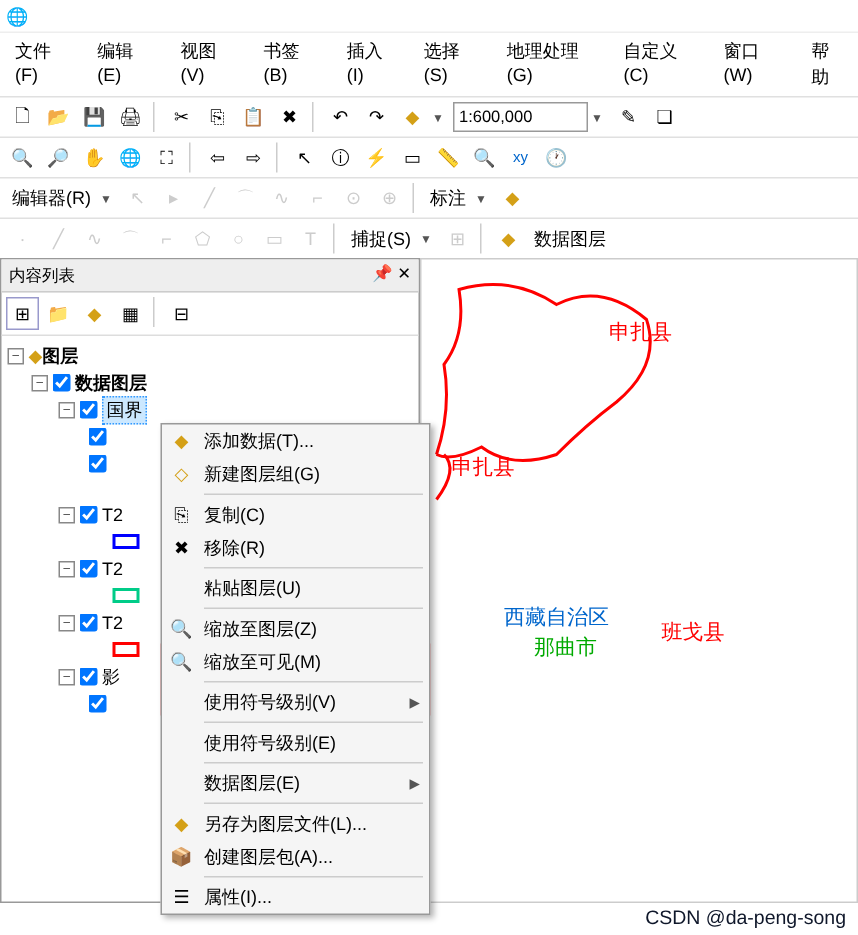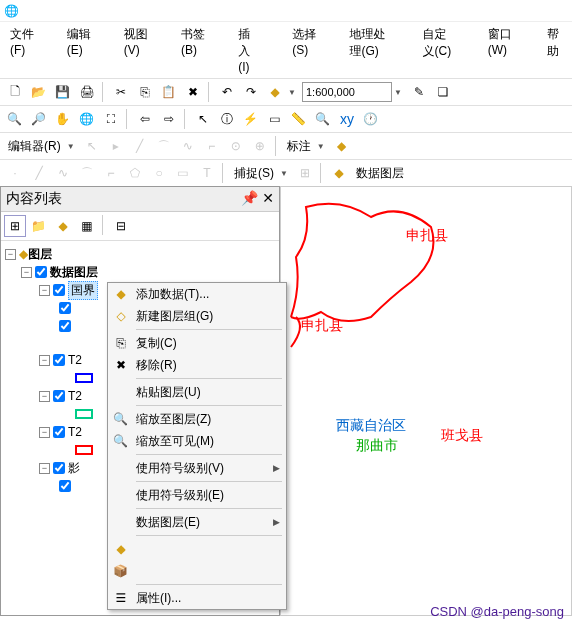--- a/index.html
+++ b/index.html
@@ -1,45 +1,45 @@
 <!DOCTYPE html>
 <html><head>
 <meta charset="utf-8">
 <style>
 * { box-sizing: border-box; margin: 0; padding: 0; font-family: "Microsoft YaHei", sans-serif; }
 body { width: 572px; height: 623px; background: #fff; font-size: 12px; overflow: hidden; position: relative; }
 .titlebar { height: 22px; display: flex; align-items: center; padding: 2px 4px; background: #fff; border-bottom: 1px solid #eee; }
 .titlebar .icon { margin-right: 4px; }
-.menubar { display: flex; gap: 20px; padding: 2px 4px; }
+.menubar { display: flex; gap: 8px; padding: 2px 4px; }
 .menubar span { padding: 2px 6px; cursor: default; }
 .toolbar { display: flex; align-items: center; gap: 2px; padding: 2px 4px; flex-wrap: wrap; border-top: 1px solid #e0e0e0; }
 .tbtn { width: 22px; height: 22px; display: inline-flex; align-items: center; justify-content: center; border: 1px solid transparent; }
 .sep { width: 4px; height: 20px; border-left: 1px solid #ccc; margin: 0 2px; }
 .scale { width: 90px; height: 20px; border: 1px solid #999; padding: 1px 3px; font-size: 11px; }
 .drop { width: 12px; font-size: 8px; color: #555; }
 .workspace { display: flex; height: 430px; position: relative; }
 .toc { width: 280px; border: 1px solid #999; display: flex; flex-direction: column; background: #fff; }
-.toc-title { background: #eee; padding: 3px 5px; display: flex; justify-content: space-between; border-bottom: 1px solid #ccc; font-size: 14px; }
+.toc-title { background: #eee; padding: 3px 5px; display: flex; justify-content: space-between; border-bottom: 1px solid #ccc; font-size: 11px; }
 .toc-tools { padding: 3px; border-bottom: 1px solid #ddd; display: flex; gap: 2px; }
 .tree { padding: 4px 2px; font-size: 12px; }
 .tree-row { display: flex; align-items: center; height: 18px; white-space: nowrap; }
 .exp { width: 11px; height: 11px; border: 1px solid #888; font-size: 9px; line-height: 9px; text-align: center; margin-right: 3px; color: #555; }
 .chk { width: 12px; height: 12px; margin-right: 3px; }
 .sel { background: #cce8ff; border: 1px dotted #3399ff; padding: 0 2px; }
 .sym { width: 18px; height: 10px; border: 2px solid; margin-left: 4px; }
 .map { flex: 1; position: relative; border: 1px solid #ccc; }
 .label { position: absolute; font-size: 14px; font-family: SimSun, serif; }
 .ctx-menu { position: absolute; left: 107px; top: 282px; width: 180px; background: #f5f5f5; border: 1px solid #999; box-shadow: 2px 2px 4px rgba(0,0,0,0.3); z-index: 100; }
 .ctx-item { display: flex; align-items: center; height: 22px; padding: 0 6px 0 28px; position: relative; }
 .ctx-item.disabled { color: #aaa; }
 .ctx-icon { position: absolute; left: 4px; width: 18px; text-align: center; }
 .ctx-sep { height: 1px; background: #ccc; margin: 2px 4px 2px 28px; }
 .ctx-arrow { margin-left: auto; font-size: 9px; color: #555; }
 .hl-box { position: absolute; border: 2px solid red; pointer-events: none; }
-.watermark { position: absolute; right: 8px; bottom: 4px; color: #4c1d95; font-size: 13px; }
+.watermark { position: absolute; right: 8px; bottom: 4px; color: #0f172a; font-size: 13px; }
 svg.boundary { position: absolute; top: 0; left: 0; }
 </style>
 </head>
 <body>
 
 <div class="titlebar">
   <span class="icon">🌐</span>
 </div>
 
 <div class="menubar">
@@ -85,21 +85,21 @@
   <span class="sep"></span>
   <span class="tbtn">⇦</span>
   <span class="tbtn">⇨</span>
   <span class="sep"></span>
   <span class="tbtn">↖</span>
   <span class="tbtn">ⓘ</span>
   <span class="tbtn">⚡</span>
   <span class="tbtn">▭</span>
   <span class="tbtn">📏</span>
   <span class="tbtn">🔍</span>
-  <span class="tbtn" style="color:#06c;font-size:14px">xy</span>
+  <span class="tbtn" style="color:#06c;font-size:10px">xy</span>
   <span class="tbtn">🕐</span>
 </div>
 
 <div class="toolbar">
   <span style="padding:2px 4px">编辑器(R)</span>
   <span class="drop">▼</span>
   <span class="tbtn" style="color:#ccc">↖</span>
   <span class="tbtn" style="color:#ccc">▸</span>
   <span class="tbtn" style="color:#ccc">╱</span>
   <span class="tbtn" style="color:#ccc">⌒</span>
@@ -258,23 +258,25 @@
       <span>使用符号级别(E)</span>
     </div>
   <div class="ctx-sep"></div>
   <div class="ctx-item">
       <span>数据图层(E)</span>
       <span class="ctx-arrow">▶</span>
     </div>
   <div class="ctx-sep"></div>
   <div class="ctx-item">
       <span class="ctx-icon" style="color:#d4a017">◆</span>
+      <span>另存为图层文件(L)...</span>
     </div>
   <div class="ctx-item">
       <span class="ctx-icon" style="color:#d4a017">📦</span>
+      <span>创建图层包(A)...</span>
     </div>
   <div class="ctx-sep"></div>
   <div class="ctx-item">
       <span class="ctx-icon">☰</span>
       <span>属性(I)...</span>
     </div>
 </div>
 
 <div class="hl-box" style="left:107px;top:429px;width:180px;height:48px"></div>
 

